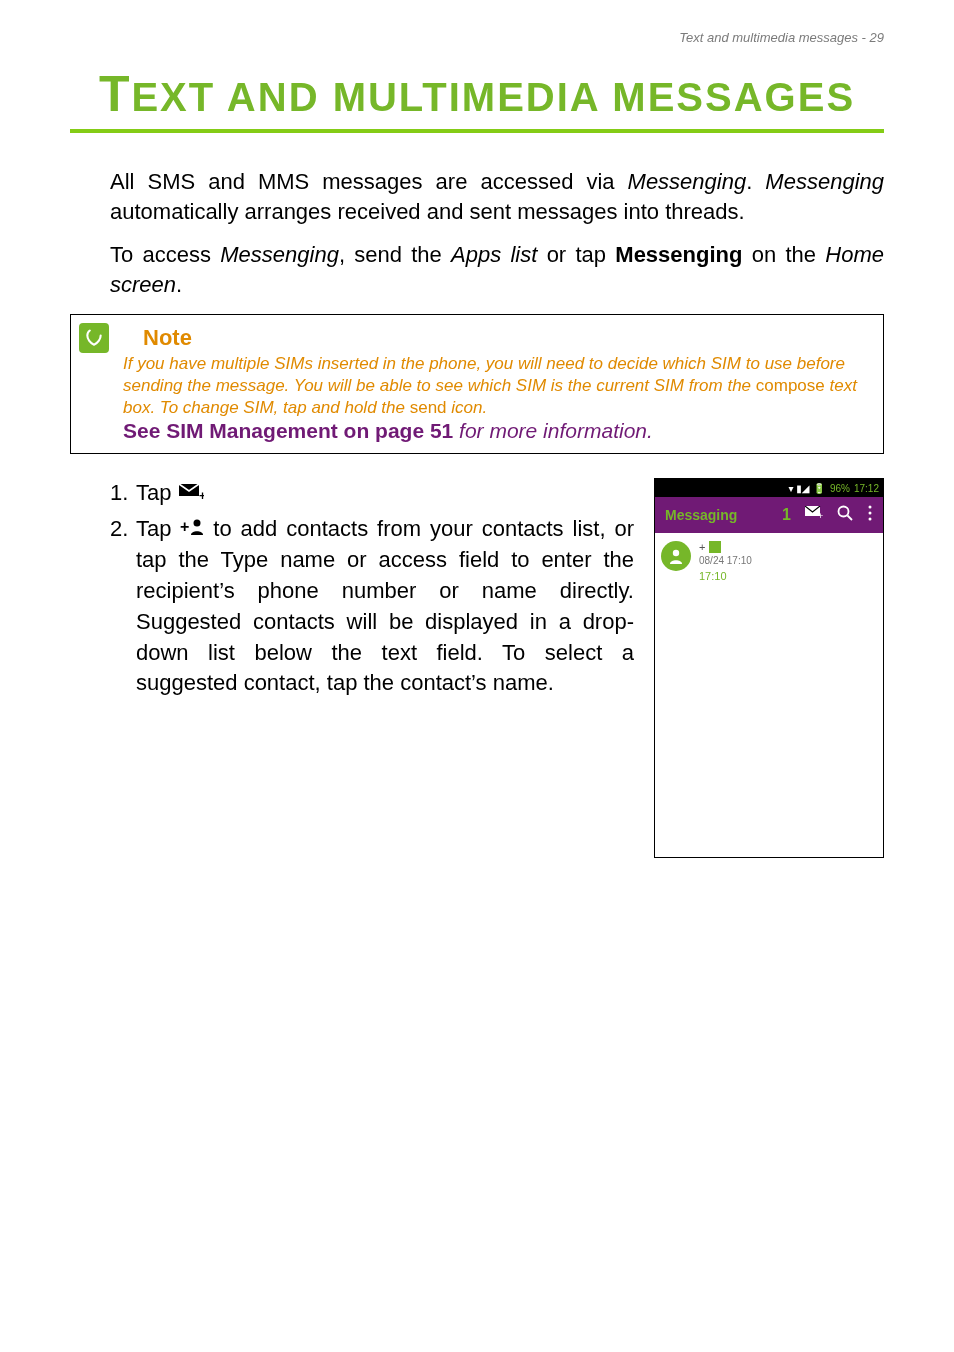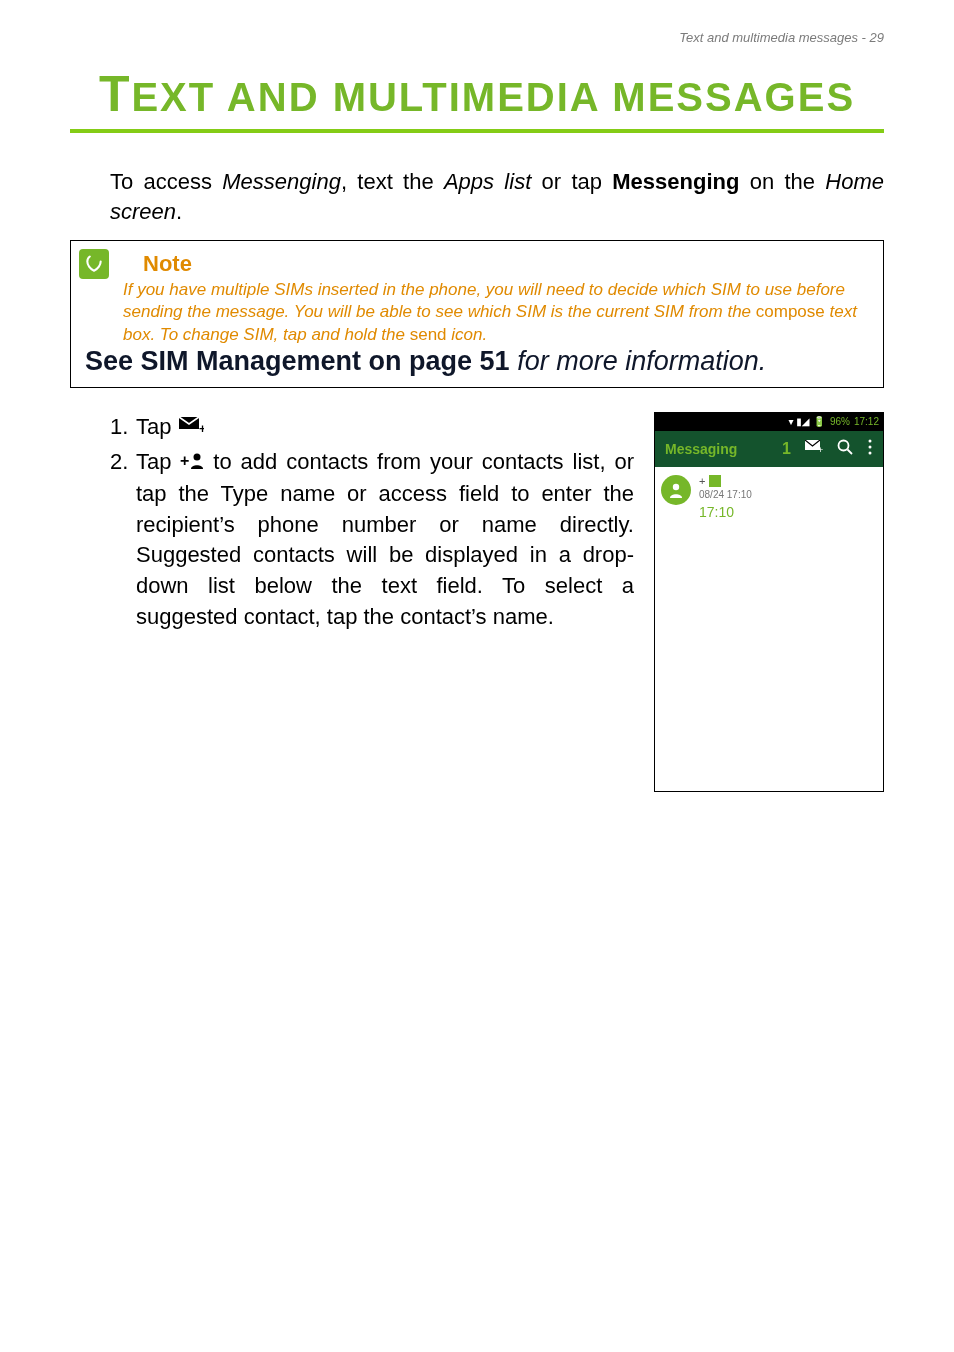--- a/index.html
+++ b/index.html
@@ -9,58 +9,61 @@
   .chapter-title { font-family: Arial, sans-serif; color: #76b729; font-size: 40px; letter-spacing: 2px; font-weight: 700; text-align: center; border-bottom: 4px solid #84cc16; padding-bottom: 6px; margin-bottom: 34px; }
   .chapter-title .big { font-size: 50px; }
   .body-block { padding-left: 40px; }
   .para { font-size: 22px; line-height: 1.35; margin-bottom: 14px; text-align: justify; }
   .para .ital { font-style: italic; }
   .para .bold { font-weight: 700; }
   .note-box { border: 1px solid #000; padding: 10px 14px 10px 14px; margin: 14px 0 24px 0; position: relative; }
   .note-header { color: #e08a00; font-weight: 700; font-size: 22px; margin-left: 58px; margin-bottom: 2px; }
   .note-text { color: #e08a00; font-style: italic; font-size: 17px; line-height: 1.3; margin-left: 38px; }
   .note-text .upright { font-style: normal; }
-  .note-link { color: #0f172a; font-weight: 700; font-size: 27px; }
+  .note-link { color: #701a75; font-weight: 700; font-size: 21px; margin-left: 38px; }
   .note-link .nonbold { font-weight: 400; font-style: italic; }
   .note-icon-wrap { position: absolute; left: 8px; top: 8px; width: 30px; height: 30px; background: #76b729; border-radius: 4px; display: flex; align-items: center; justify-content: center; }
   .section-heading { color: #76b729; font-size: 34px; font-weight: 700; margin: 8px 0 16px 0; }
   .two-col { display: flex; gap: 20px; }
   .left-col { flex: 1; }
   .step-list { padding-left: 40px; }
   .step { font-size: 22px; line-height: 1.4; text-align: justify; margin-bottom: 4px; position: relative; padding-left: 26px; }
   .step .num { position: absolute; left: 0; top: 0; }
   .inline-icon { vertical-align: middle; display: inline-block; }
   .screenshot { width: 230px; height: 380px; border: 1px solid #000; display: flex; flex-direction: column; background: #fff; }
   .ss-statusbar { height: 18px; background: #000; color: #fff; font-size: 10px; display: flex; justify-content: flex-end; align-items: center; padding: 0 4px; gap: 4px; }
   .ss-statusbar .green { color: #76b729; }
-  .ss-topbar { height: 36px; background: #14532d; color: #76b729; display: flex; align-items: center; justify-content: space-between; padding: 0 10px; }
+  .ss-topbar { height: 36px; background: #701a75; color: #76b729; display: flex; align-items: center; justify-content: space-between; padding: 0 10px; }
   .ss-title { font-size: 14px; font-weight: 700; }
   .ss-icons { display: flex; gap: 14px; align-items: center; color: #fff; }
   .ss-body { flex: 1; background: #fff; padding: 8px 6px; }
   .ss-row { display: flex; gap: 8px; }
   .ss-avatar { width: 30px; height: 30px; border-radius: 50%; background: #76b729; display: flex; align-items: center; justify-content: center; }
   .ss-meta .line1 { font-size: 11px; color: #555; display: flex; align-items: center; gap: 4px; }
   .ss-meta .badge { display: inline-block; width: 12px; height: 12px; background: #76b729; }
   .ss-meta .line2 { font-size: 10px; color: #777; margin-top: 2px; }
-  .ss-meta .line3 { font-size: 14px; color: #76b729; margin-top: 4px; }
+  .ss-meta .line3 { font-size: 11px; color: #76b729; margin-top: 4px; }
 </style>
 </head>
 <body>
 
 <div class="page">
 
   <div class="running-header">Text and multimedia messages - 29</div>
 
   <h1 class="chapter-title">
     <span class="big">T</span><span>EXT AND MULTIMEDIA MESSAGES</span>
   </h1>
 
   <div class="body-block">
     <p class="para">
-      <span>To access </span><span class="ital">Messenging</span><span>, text the </span><span class="ital">Apps list</span><span> or tap </span><span class="bold">Messenging</span><span> on the </span><span class="ital">Home screen</span><span>.</span>
+      <span>All SMS and MMS messages are accessed via </span><span class="ital">Messenging</span><span>. </span><span class="ital">Messenging</span><span> automatically arranges received and sent messages into threads.</span>
+    </p>
+    <p class="para">
+      <span>To access </span><span class="ital">Messenging</span><span>, send the </span><span class="ital">Apps list</span><span> or tap </span><span class="bold">Messenging</span><span> on the </span><span class="ital">Home screen</span><span>.</span>
     </p>
   </div>
 
   <div class="note-box">
     <div class="note-icon-wrap">
       <svg width="20" height="20" viewBox="0 0 24 24">
           <path d="M7 3 C7 3 4 5 4 9 C4 13 7 18 12 20 C17 18 20 13 20 9" stroke="#fff" stroke-width="2.5" fill="none" stroke-linecap="round"></path>
         </svg>
     </div>
     <div class="note-header">Note</div>

